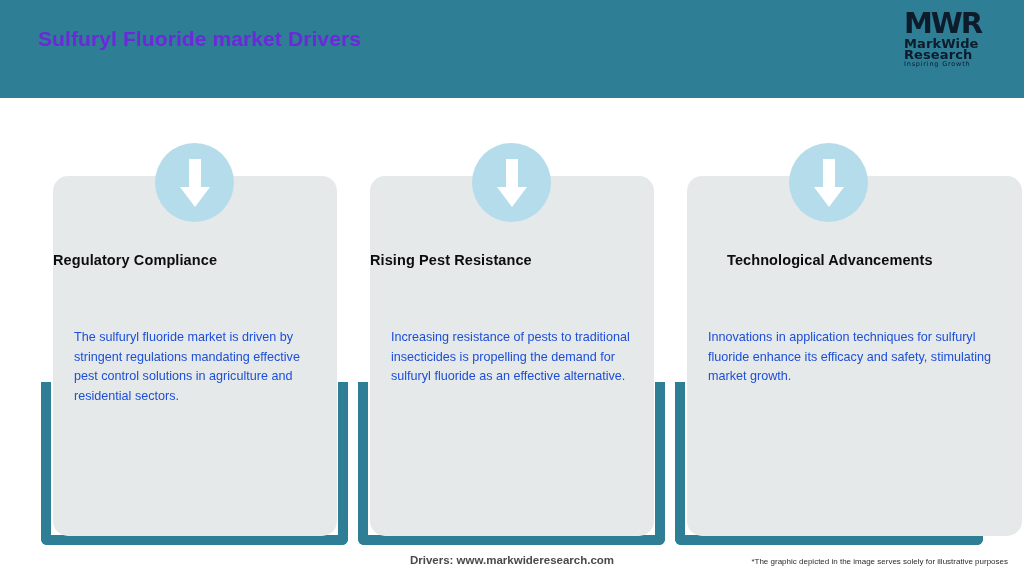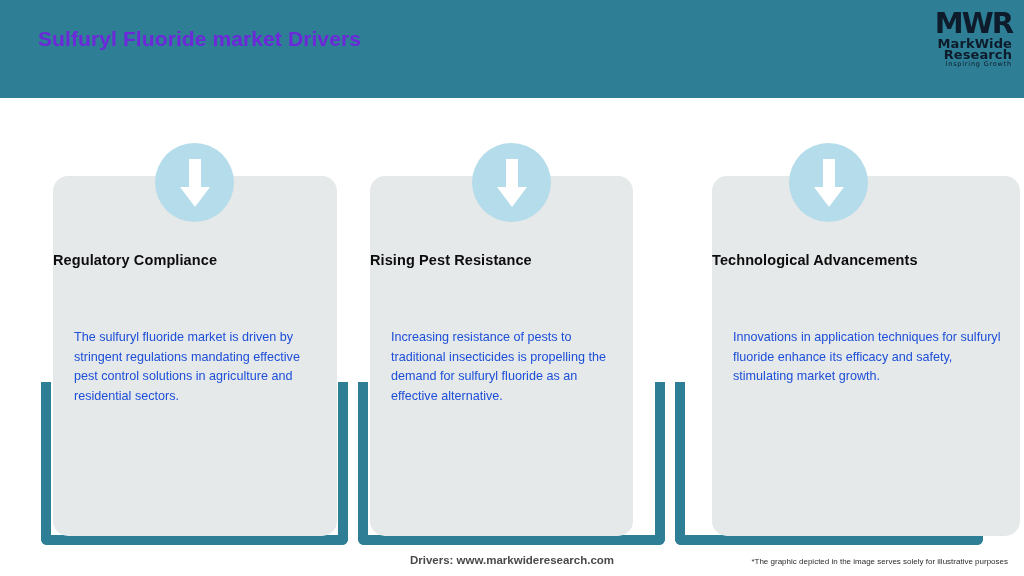--- a/index.html
+++ b/index.html
@@ -35,21 +35,21 @@
     white-space: nowrap;
   }
 
   
   .logo {
     position: absolute;
     right: 12px;
     top: 8px;
     width: 108px;
     height: 56px;
-    text-align: right;
+    text-align: left;
   }
   .logo-mark {
     font-size: 29px;
     font-weight: bold;
     color: #0d1b2a;
     letter-spacing: -2px;
     line-height: 30px;
     font-family: "DejaVu Sans", sans-serif;
   }
   .logo-name {
@@ -169,34 +169,34 @@
   </div>
   <div class="icon-circle" style="left:155px;">
     <svg class="arrow-svg" width="34" height="52" viewBox="0 0 34 52">
       <path d="M11 2 L23 2 L23 30 L32 30 L17 50 L2 30 L11 30 Z" fill="#ffffff"></path>
     </svg>
   </div>
 </div>
 
 <div class="card-group">
   <div class="bracket" style="left:358px; width:307px;"></div>
-  <div class="card" style="left:370px; width:263px;">
+  <div class="card" style="left:370px; width:284px;">
     <div class="card-title">Rising Pest Resistance</div>
     <div class="card-body">Increasing resistance of pests to traditional insecticides is propelling the demand for sulfuryl fluoride as an effective alternative.</div>
   </div>
   <div class="icon-circle" style="left:472px;">
     <svg class="arrow-svg" width="34" height="52" viewBox="0 0 34 52">
       <path d="M11 2 L23 2 L23 30 L32 30 L17 50 L2 30 L11 30 Z" fill="#ffffff"></path>
     </svg>
   </div>
 </div>
 
 <div class="card-group">
   <div class="bracket" style="left:675px; width:308px;"></div>
-  <div class="card" style="left:712px; width:308px;">
+  <div class="card" style="left:687px; width:335px;padding-left:40px;">
     <div class="card-title">Technological Advancements</div>
     <div class="card-body">Innovations in application techniques for sulfuryl fluoride enhance its efficacy and safety, stimulating market growth.</div>
   </div>
   <div class="icon-circle" style="left:789px;">
     <svg class="arrow-svg" width="34" height="52" viewBox="0 0 34 52">
       <path d="M11 2 L23 2 L23 30 L32 30 L17 50 L2 30 L11 30 Z" fill="#ffffff"></path>
     </svg>
   </div>
 </div>
 

